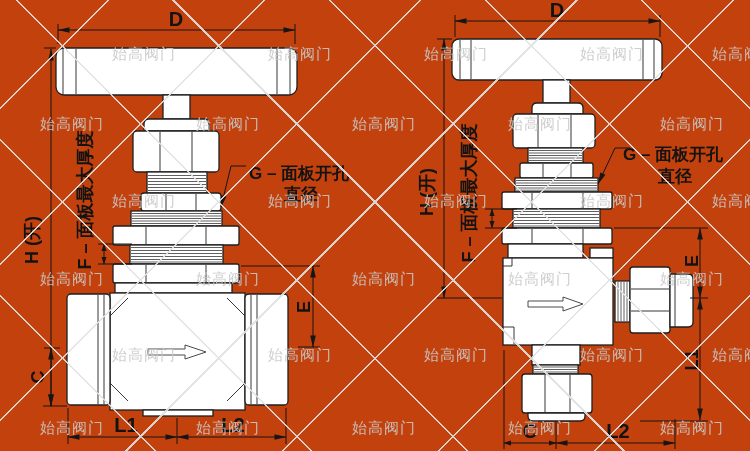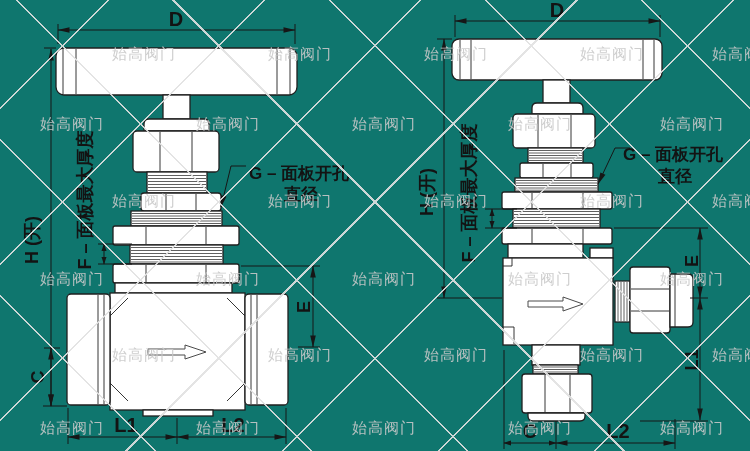--- a/index.html
+++ b/index.html
@@ -1,16 +1,16 @@
 <!DOCTYPE html>
 <html><head>
 <meta charset="utf-8">
 <style>
   html,body{margin:0;padding:0;background:#fff;}
-  .stage{position:relative;width:750px;height:451px;background:#0f766e;overflow:hidden;
+  .stage{position:relative;width:750px;height:451px;background:#c2410c;overflow:hidden;
          font-family:"Liberation Sans","DejaVu Sans",sans-serif;}
   .stage svg{position:absolute;left:0;top:0;}
   .diagonals{position:absolute;left:0;top:0;right:0;bottom:0;pointer-events:none;
     background:
       repeating-linear-gradient(45deg, rgba(0,0,0,0) 0, rgba(0,0,0,0) 109px, #e2e2e2 109px, #e2e2e2 110.5px),
       repeating-linear-gradient(-45deg, rgba(0,0,0,0) 0, rgba(0,0,0,0) 109px, #e2e2e2 109px, #e2e2e2 110.5px);
     opacity:.9;}
   .wm-layer{position:absolute;left:0;top:0;right:0;bottom:0;pointer-events:none;}
   .wm{position:absolute;font-size:15px;letter-spacing:1px;color:#c9c9c9;white-space:nowrap;opacity:.9;}
 

